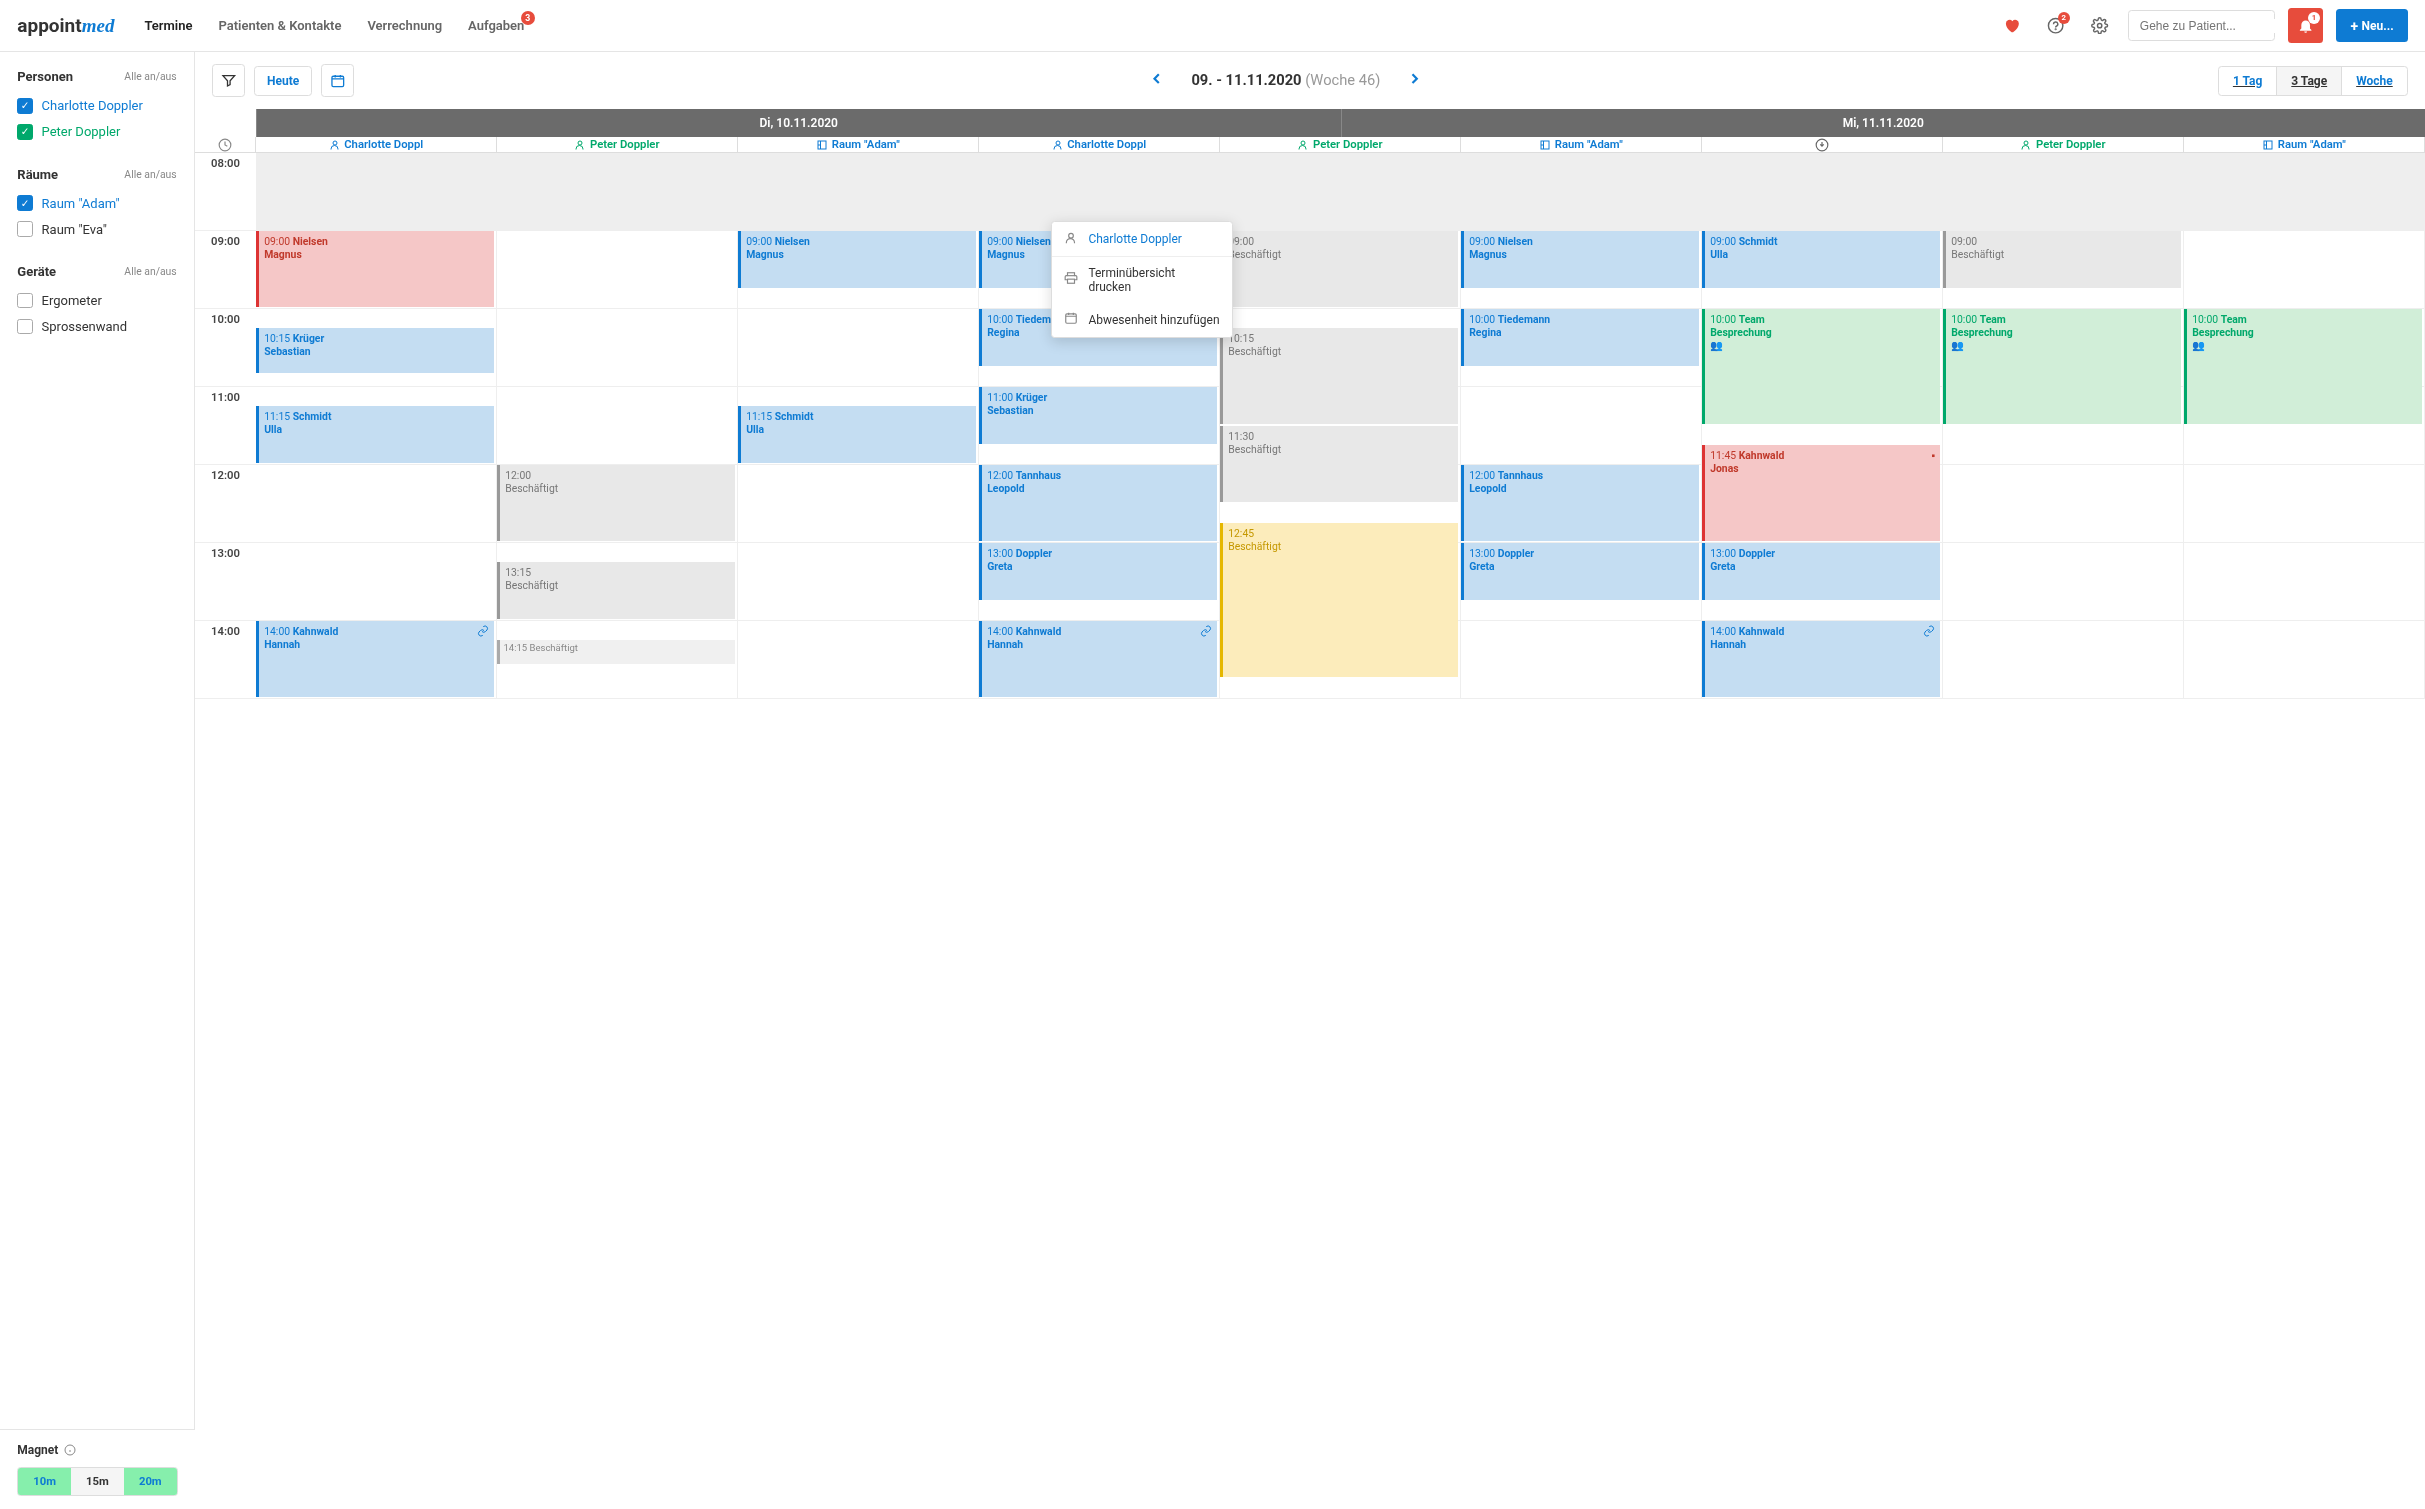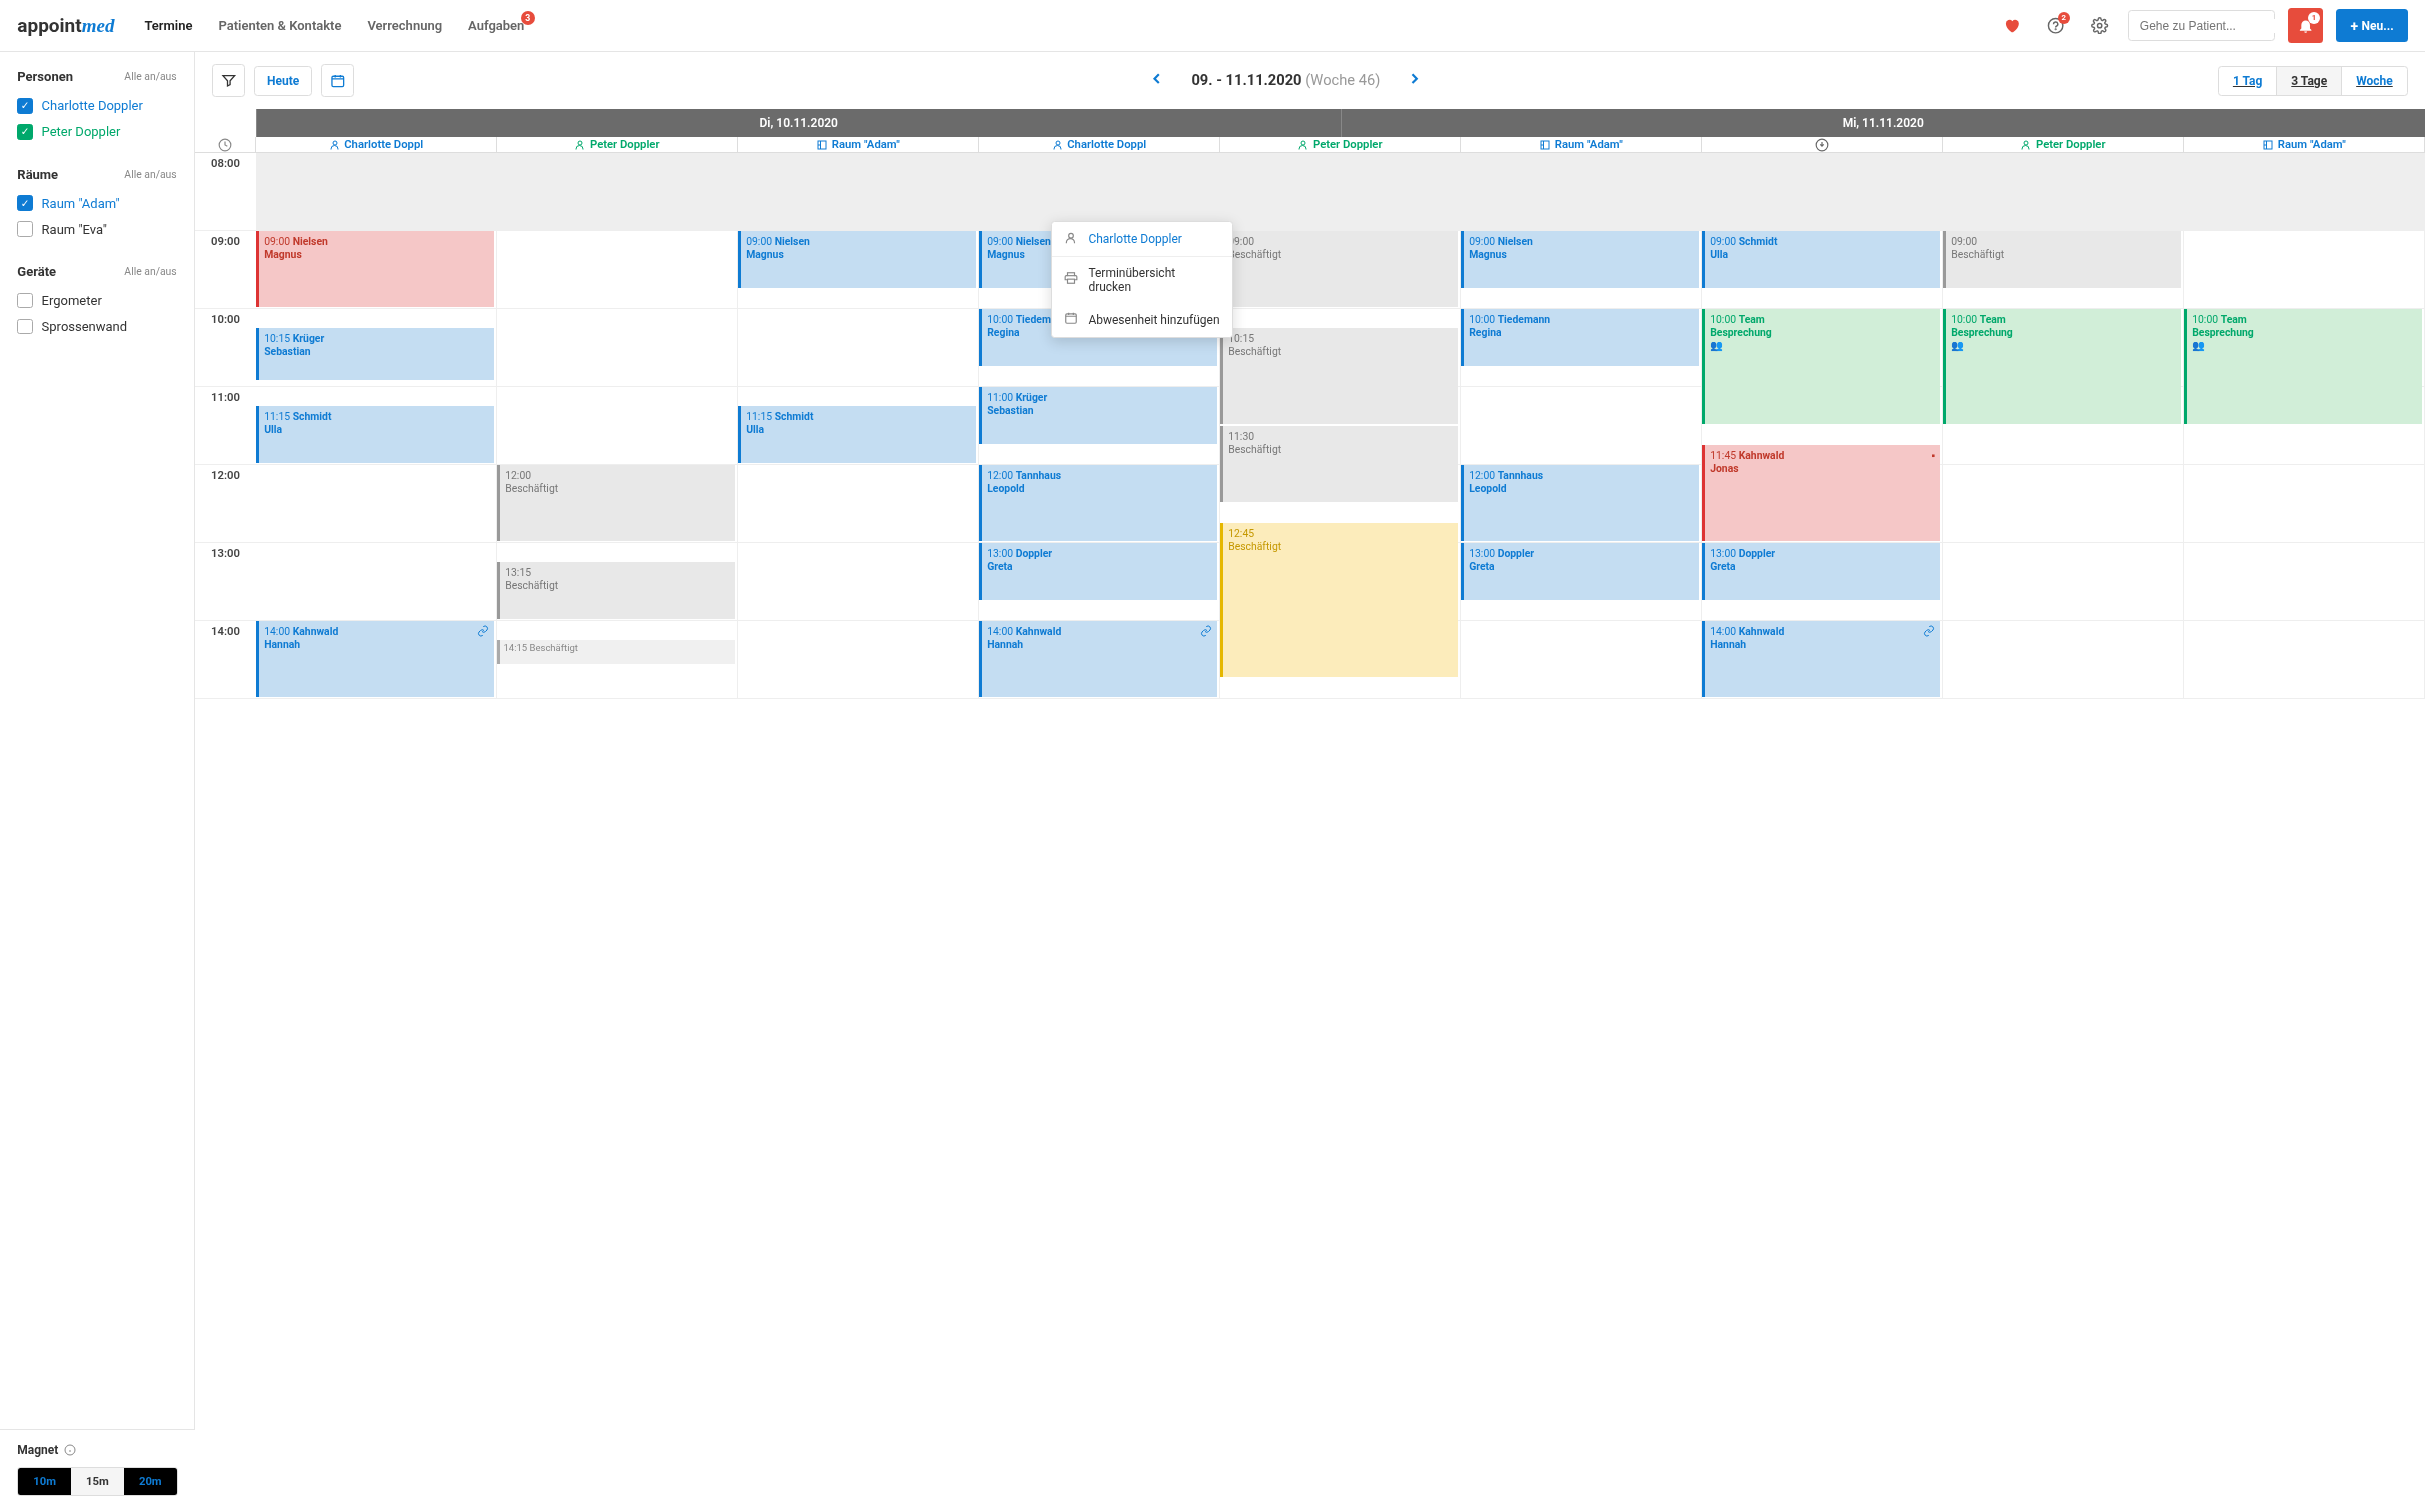--- a/index.html
+++ b/index.html
@@ -29,21 +29,21 @@
 .side-item { display: flex; align-items: center; gap: 8.7px; padding: 5.2px 0; cursor: pointer; }
 .chk { width: 15.6px; height: 15.6px; border: 1.7px solid #0E7BD3; border-radius: 2.6px; display: inline-flex; align-items: center; justify-content: center; background: #0E7BD3; color: #fff; font-size: 10.4px; flex-shrink: 0; }
 .chk.green { background: #00A86B; border-color: #00A86B; }
 .chk.empty { background: #fff; border-color: #aaa; }
 .side-label { color: #0E7BD3; font-size: 13px; }
 .side-label.green { color: #00A86B; }
 .side-label.plain { color: #333; }
 .magnet-section { position: absolute; bottom: 0; left: 0; width: 195px; padding: 13px 17.3px; border-top: 0.9px solid #e5e5e5; background: #fff; }
 .magnet-head { font-weight: 700; display: flex; align-items: center; gap: 5.2px; margin-bottom: 10.4px; }
 .magnet-btns { display: flex; border: 0.9px solid #ddd; border-radius: 3.5px; overflow: hidden; }
-.magnet-btn { flex: 1; padding: 7px; text-align: center; font-size: 11.3px; font-weight: 700; color: #0E7BD3; cursor: pointer; background: #000000; }
+.magnet-btn { flex: 1; padding: 7px; text-align: center; font-size: 11.3px; font-weight: 700; color: #0E7BD3; cursor: pointer; background: #86efac; }
 .magnet-btn.active { background: #f5f5f5; color: #333; }
 .calendar { flex: 1; display: flex; flex-direction: column; overflow: hidden; position: relative; }
 .cal-toolbar { display: flex; align-items: center; padding: 12px 17.3px; gap: 8.7px; }
 .tb-btn { border: 0.9px solid #ddd; border-radius: 3.5px; padding: 7px 12px; font-size: 12px; font-weight: 700; color: #0E7BD3; cursor: pointer; }
 .tb-icon { border: 0.9px solid #ddd; border-radius: 3.5px; width: 33px; height: 33px; display: flex; align-items:center; justify-content:center; cursor:pointer; color:#333; }
 .date-nav { flex: 1; display: flex; align-items: center; justify-content: center; gap: 26px; }
 .date-arrow { color: #0E7BD3; cursor: pointer; font-size: 17.3px; }
 .date-text { font-size: 14.7px; font-weight: 700; }
 .date-text .week { color: #999; font-weight: 400; }
 .view-btns { display: flex; border: 0.9px solid #ddd; border-radius: 3.5px; overflow: hidden; text-decoration: underline; }
@@ -325,21 +325,21 @@
             <div class="bg-slot"></div>
             <div class="bg-slot"></div>
             <div class="bg-slot"></div>
             <div class="bg-slot"></div>
             <div class="bg-slot"></div>
             <div class="bg-slot"></div>
             <div class="evt red" style="top: 78px; height: 76px; z-index: 2;">
               <div><span class="time">09:00</span> <span class="name">Nielsen</span></div>
               <div class="name">Magnus</div>
             </div>
-            <div class="evt blue" style="top: 175px; height: 52px; z-index: 2;">
+            <div class="evt blue" style="top: 175px; height: 45px; z-index: 2;">
               <div><span class="time">10:15</span> <span class="name">Krüger</span></div>
               <div class="name">Sebastian</div>
             </div>
             <div class="evt blue" style="top: 253px; height: 57px; z-index: 2;">
               <div><span class="time">11:15</span> <span class="name">Schmidt</span></div>
               <div class="name">Ulla</div>
             </div>
             <div class="evt blue" style="top: 468px; height: 76px; z-index: 2;">
               <div><span class="time">14:00</span> <span class="name">Kahnwald</span></div>
               <div class="name">Hannah</div>

